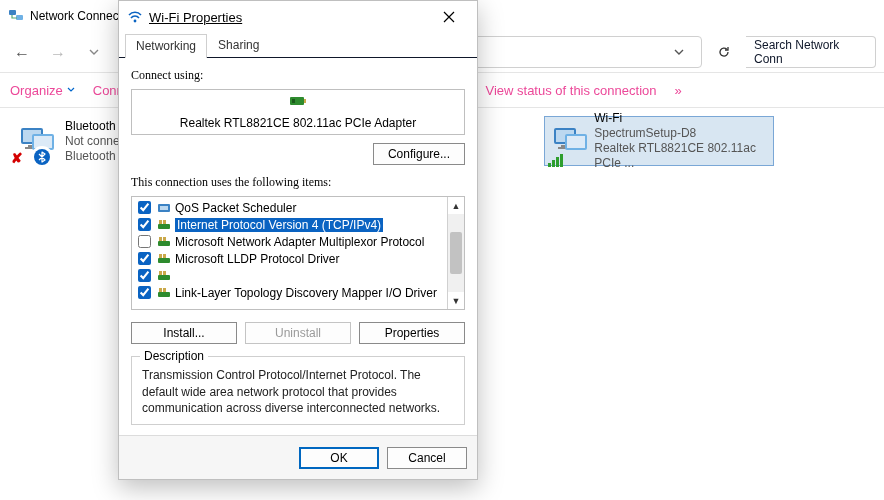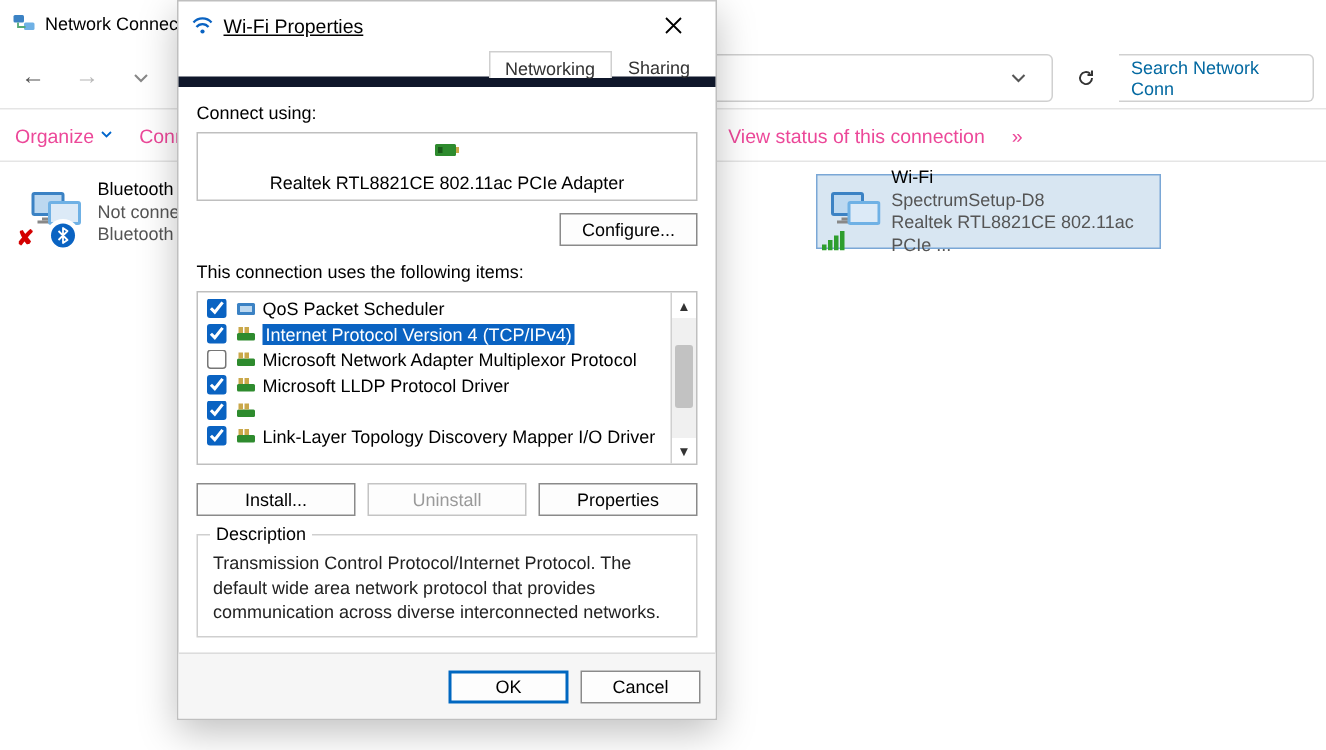--- a/index.html
+++ b/index.html
@@ -7,45 +7,45 @@
   .parent-titlebar { height: 32px; display: flex; align-items: center; padding: 0 8px; gap: 6px; }
   .parent-titlebar .icon { width: 16px; height: 16px; display: inline-flex; align-items: center; justify-content: center; }
   .parent-titlebar .title { font-size: 12px; }
   .nav-toolbar { height: 40px; display: flex; align-items: center; padding: 0 8px; gap: 8px; }
   .navbtn { width: 28px; height: 28px; display: inline-flex; align-items: center; justify-content: center; color: #555; border-radius: 4px; }
   .navbtn.arrow { font-size: 16px; }
   .navbtn.disabled { color: #b8b8b8; }
   .addressbar { flex:1; height:32px; border:1px solid #d0d0d0; border-radius:4px; display:flex; align-items:center; padding:0 8px; gap:6px; margin-left:4px; }
   .addressbar .chev { color:#777; font-size:10px; }
   .addrbtn { width:28px; height:28px; display:inline-flex; align-items:center; justify-content:center; color:#555; border-radius:4px; }
-  .searchbox { width:130px; height:32px; border:1px solid #d0d0d0; border-left:none; border-radius:0 4px 4px 0; display:flex; align-items:center; padding:0 8px; color:#0369a1; }
+  .searchbox { width:130px; height:32px; border:1px solid #d0d0d0; border-left:none; border-radius:0 4px 4px 0; display:flex; align-items:center; padding:0 8px; color:#0f172a; }
   .cmdbar { height:36px; border-top:1px solid #e5e5e5; border-bottom:1px solid #e5e5e5; display:flex; align-items:center; padding:0 10px; gap:18px; }
   .cmdbar a { color:#ec4899; text-decoration:none; font-size:13px; display:inline-flex; align-items:center; gap:4px; cursor:default; }
   .conn-area { position:relative; padding:8px; display:flex; gap:8px; }
   .conn-card { width:230px; height:50px; display:flex; align-items:center; gap:6px; padding:2px 4px; border:1px solid transparent; }
   .conn-card.selected { background:#d8e6f2; border:1px solid #7aa7d6; }
   .conn-card .icon-stack { width:46px; height:46px; position:relative; display:flex; align-items:center; justify-content:center; }
   .conn-card .lines { display:flex; flex-direction:column; line-height:1.25; font-size:12px; }
   .conn-card .lines .t1 { color:#000; }
   .conn-card .lines .t2 { color:#555; }
   .conn-card .lines .t3 { color:#555; }
   .monitor-svg { width:36px; height:30px; }
   .bt-badge { position:absolute; bottom:-4px; left:18px; width:22px; height:22px; border-radius:50%; background:#fff; display:flex; align-items:center; justify-content:center; }
   .redx { position:absolute; bottom:-2px; left:-2px; color:#d40000; font-weight:bold; font-size:14px; }
   
   .dialog { position:absolute; left:118px; top:0; width:360px; height:480px; background:#fff; border:1px solid #bfbfbf; box-shadow:0 8px 24px rgba(0,0,0,.25); display:flex; flex-direction:column; }
   .dlg-title { height:32px; display:flex; align-items:center; padding:0 8px; gap:6px; }
   .dlg-title .t { font-size:13px;text-decoration:underline; }
   .dlg-title .spacer { flex:1; }
   .dlg-close { width:40px; height:28px; display:flex; align-items:center; justify-content:center; font-size:14px; border-radius:4px; }
-  .tabs { display:flex; padding:0 6px; border-bottom:7px solid #0f172a; height:25px;justify-content:flex-end; }
+  .tabs { display:flex; padding:0 6px; border-bottom:1px solid #0f172a; height:25px; }
   .tab { padding:4px 10px 3px 10px; font-size:12px; color:#333; border:1px solid transparent; border-bottom:none; position:relative; cursor:default; }
   .tab.active { border-color:#cfcfcf; background:#fff; top:1px; }
   .dlg-body { flex:1; padding:10px 12px; display:flex; flex-direction:column; overflow:hidden; }
-  .lbl { font-size:12px; margin-bottom:6px; }
+  .lbl { font-size:12px; margin-bottom:6px;font-family:Liberation Serif, serif; }
   .adapter-row { display:flex; align-items:center; gap:8px; border:1px solid #bfbfbf; padding:4px 6px;flex-direction:column; }
   .adapter-row .nm { font-size:12px; }
   .config-row { display:flex; justify-content:flex-end; margin:8px 0 10px 0; }
   .btn { border:1px solid #8a8a8a; background:#fdfdfd; padding:3px 14px; font-size:12px; cursor:default; min-width:80px; text-align:center; }
   .btn.disabled { color:#9a9a9a; border-color:#c4c4c4; }
   .btn.default { border:1px solid #0067c0; box-shadow:0 0 0 1px #0067c0 inset; }
   .items-frame { border:1px solid #bfbfbf; height:126px; display:flex; }
   .items-list { flex:1; overflow:hidden; padding:2px 0; }
   .item { display:flex; align-items:center; gap:4px; padding:0 4px; height:17px; font-size:12px; }
   .item.selected .txt { background:#0a63c2; color:#fff; padding:0 2px; }

